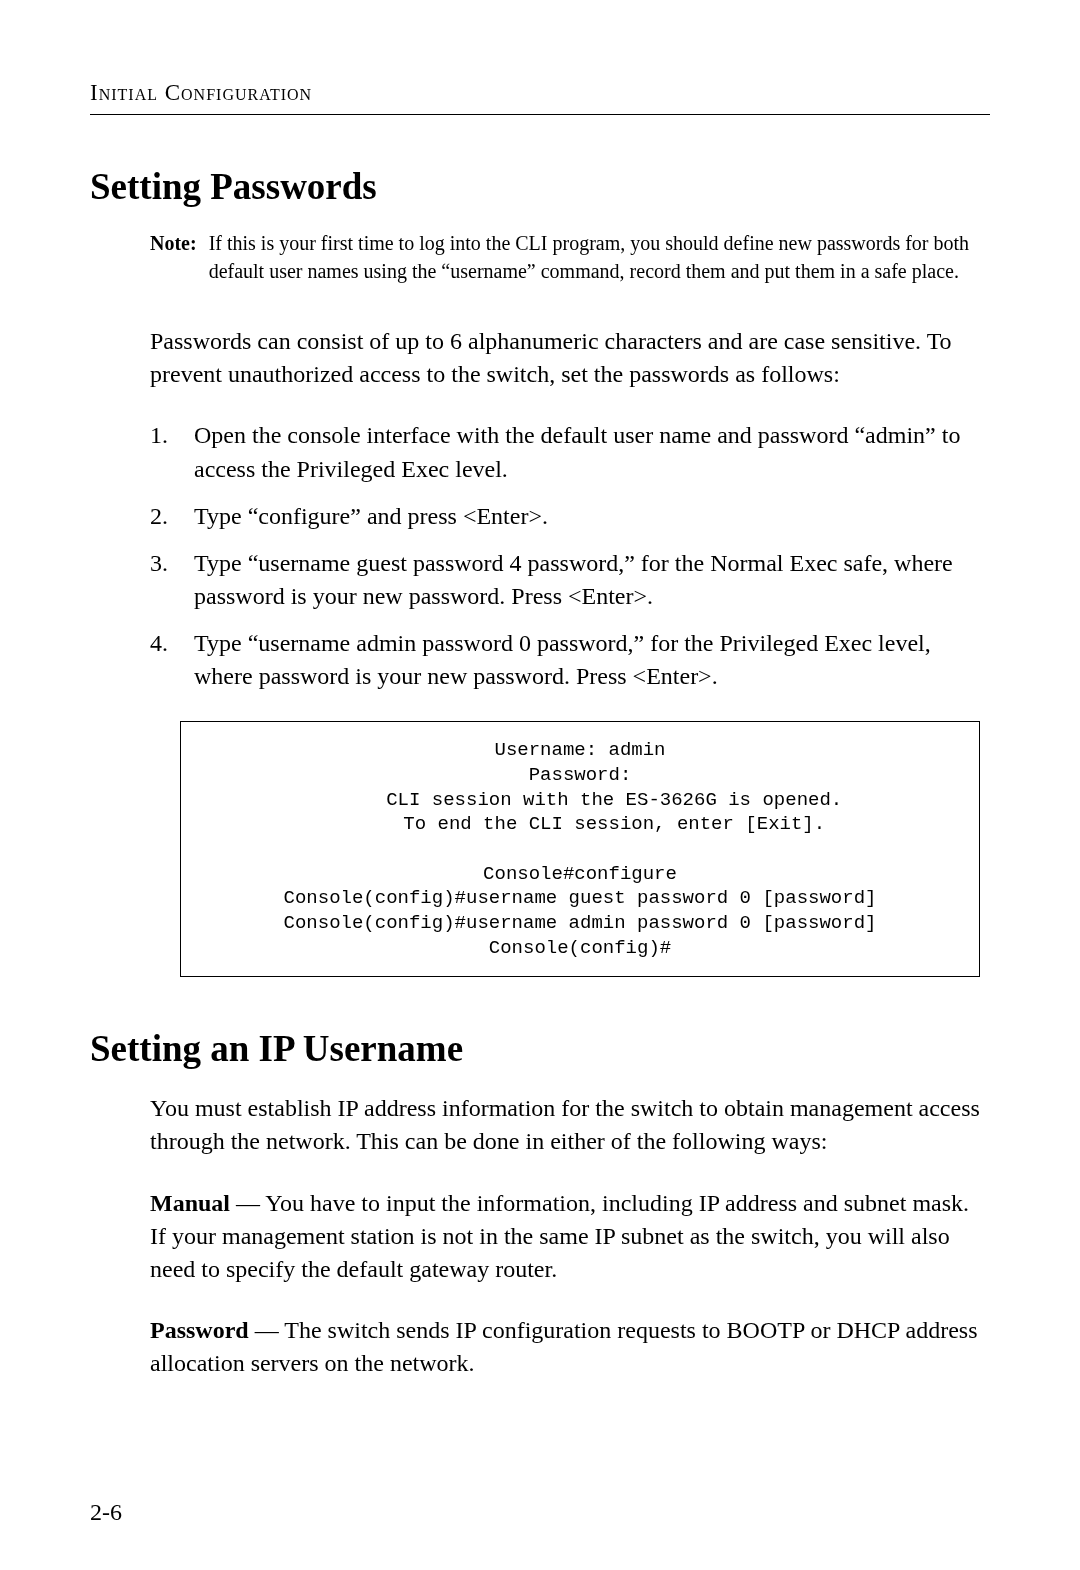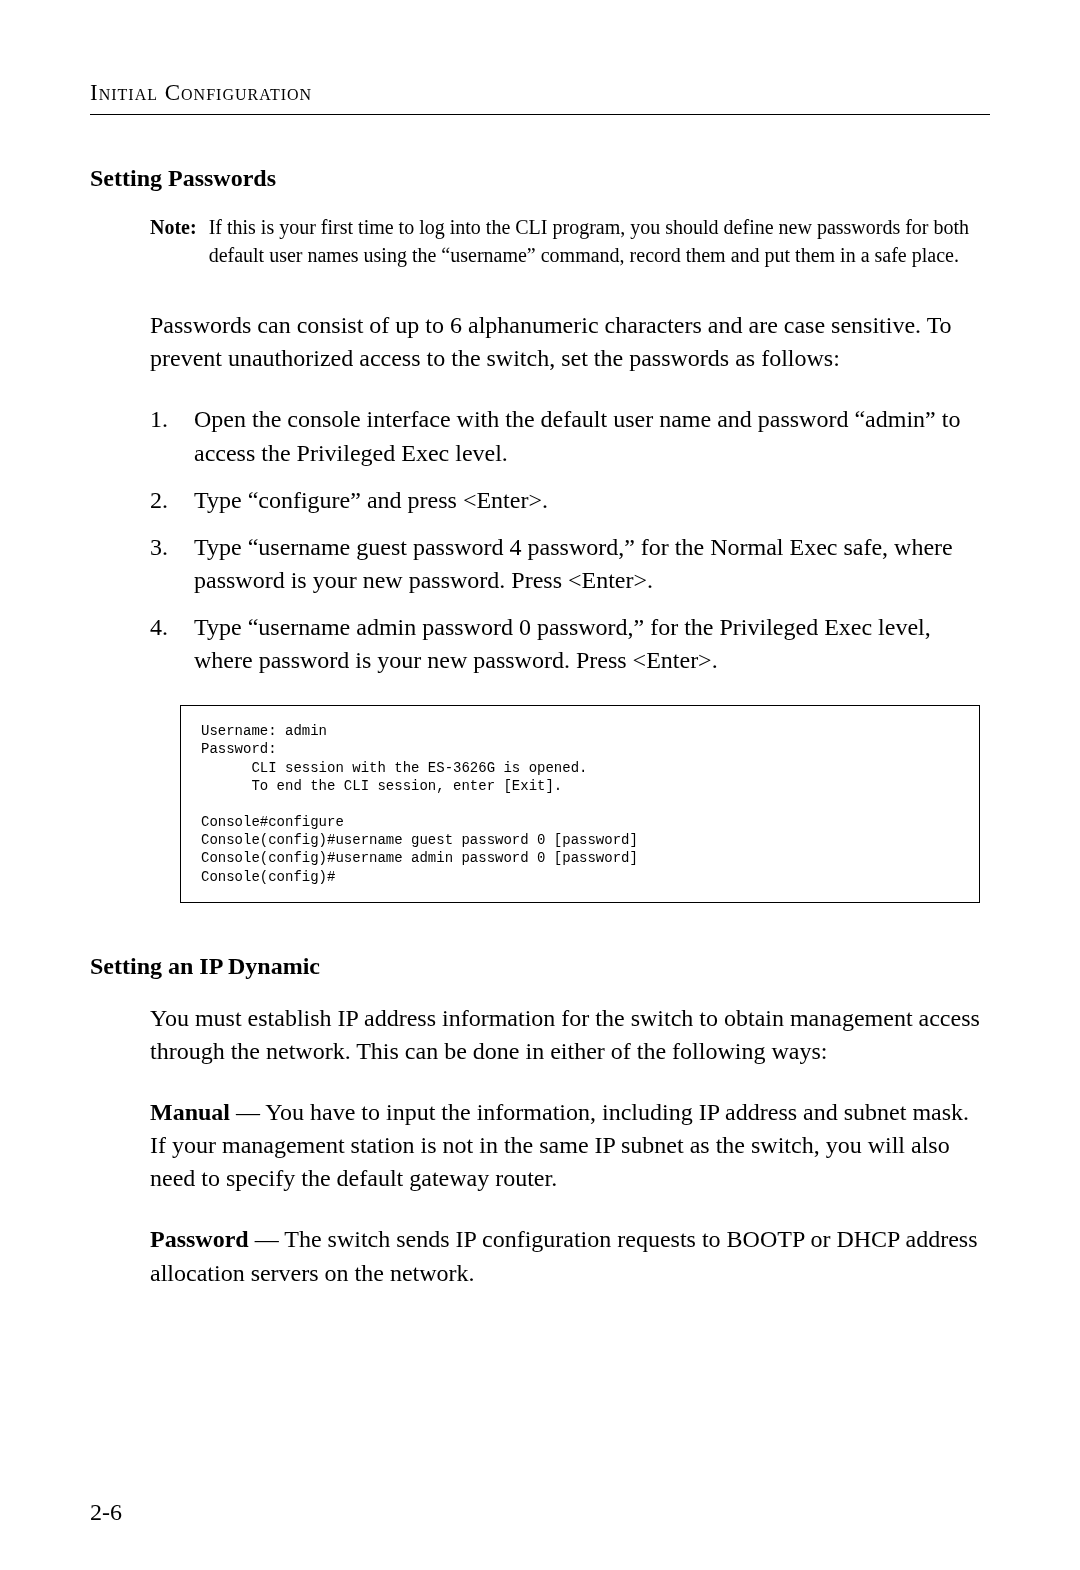--- a/index.html
+++ b/index.html
@@ -23,21 +23,21 @@
       margin-bottom: 8px;
       font-family: Garamond, 'Times New Roman', serif;
     }
     .header-rule {
       border: none;
       border-top: 1px solid #000;
       margin-bottom: 50px;
       width: 100%;
     }
     .section-heading {
-      font-size: 24px;
+      font-size: 37px;
       font-weight: bold;
       margin-bottom: 22px;
     }
     .note-block {
       display: flex;
       margin-left: 60px;
       margin-bottom: 40px;
       font-size: 20px;
       line-height: 1.38;
     }
@@ -77,24 +77,25 @@
       flex: 1;
     }
     .italic {
     }
     .code-box {
       margin-left: 90px;
       margin-right: 10px;
       border: 1px solid #000;
       padding: 16px 20px;
       font-family: 'Courier New', Courier, monospace;
-      font-size: 14px;
+      font-size: 19px;
       line-height: 1.3;
       white-space: pre;
       margin-bottom: 50px;
+      text-align: center;
     }
     .bold {
       font-weight: bold;
     }
     .page-number {
       position: absolute;
       bottom: 44px;
       left: 90px;
       font-size: 24px;
     }
@@ -132,21 +133,21 @@
 <div class="code-box">Username: admin
 Password:
       CLI session with the ES-3626G is opened.
       To end the CLI session, enter [Exit].
 
 Console#configure
 Console(config)#username guest password 0 [password]
 Console(config)#username admin password 0 [password]
 Console(config)#</div>
 
-<div class="section-heading">Setting an IP Dynamic</div>
+<div class="section-heading">Setting an IP Username</div>
 
 <p class="body-para">You must establish IP address information for the switch to obtain management access through the network. This can be done in either of the following ways:</p>
 
 <p class="body-para"><span class="bold">Manual</span><span> — You have to input the information, including IP address and subnet mask. If your management station is not in the same IP subnet as the switch, you will also need to specify the default gateway router.</span></p>
 
 <p class="body-para"><span class="bold">Password</span><span> — The switch sends IP configuration requests to BOOTP or DHCP address allocation servers on the network.</span></p>
 
 <div class="page-number">2-6</div>
 
 </body></html>

